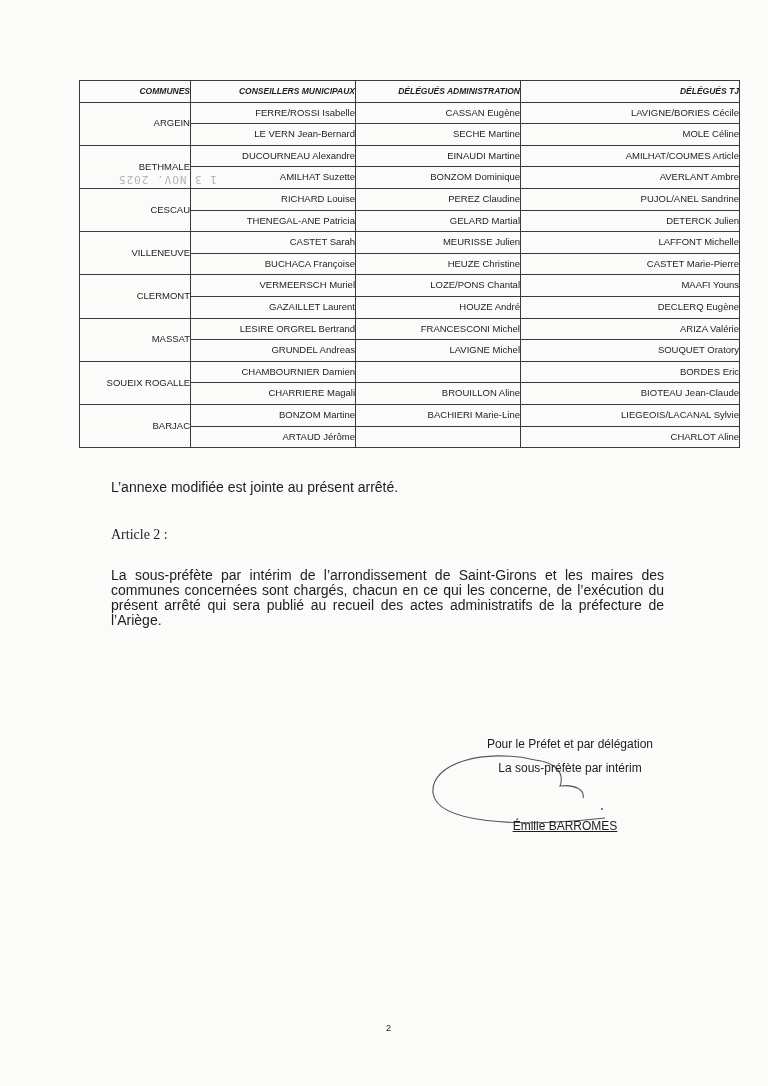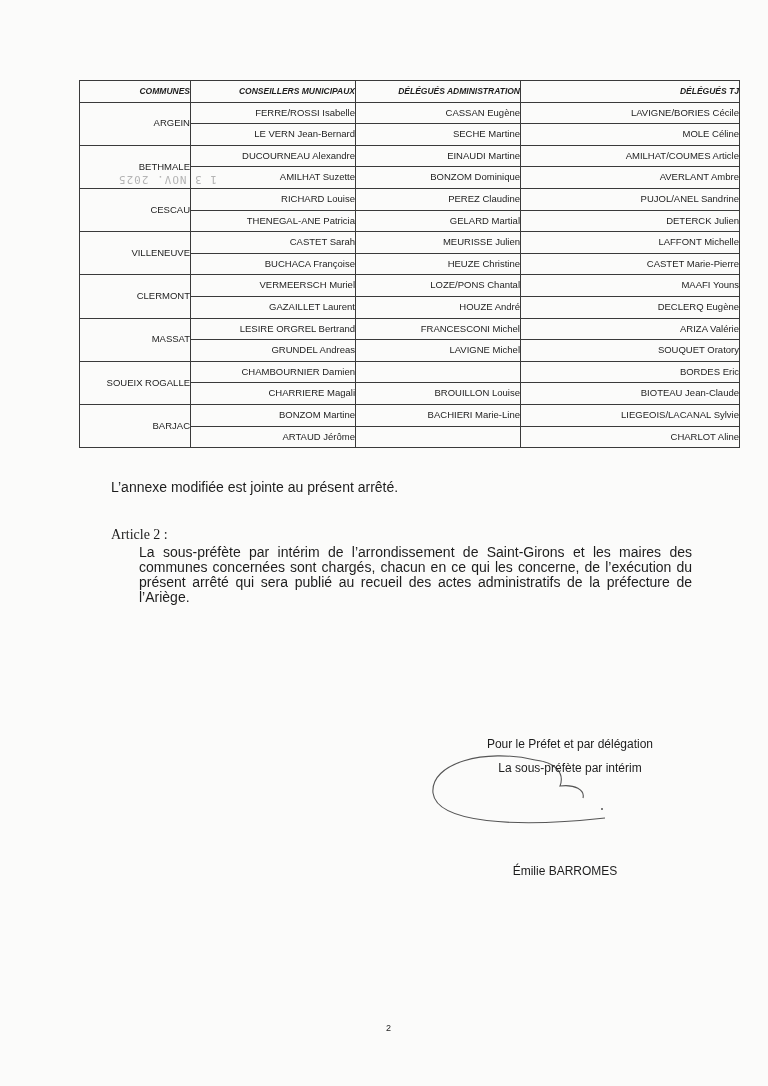--- a/index.html
+++ b/index.html
@@ -105,46 +105,46 @@
         <td>SOUQUET Oratory</td>
       </tr>
       <tr>
         <td rowspan="2" class="commune">SOUEIX ROGALLE</td>
         <td>CHAMBOURNIER Damien</td>
         <td></td>
         <td>BORDES Eric</td>
       </tr>
       <tr>
         <td>CHARRIERE Magali</td>
-        <td>BROUILLON Louise</td>
+        <td>BROUILLON Aline</td>
         <td>BIOTEAU Jean-Claude</td>
       </tr>
       <tr>
         <td rowspan="2" class="commune">BARJAC</td>
         <td>BONZOM Martine</td>
         <td>BACHIERI Marie-Line</td>
         <td>LIEGEOIS/LACANAL Sylvie</td>
       </tr>
       <tr>
         <td>ARTAUD Jérôme</td>
         <td></td>
         <td>CHARLOT Aline</td>
       </tr>
     </tbody>
 </table>
 
 <div class="stamp">1 3 NOV. 2025</div>
 
 <div class="p" style="top:480px;">L’annexe modifiée est jointe au présent arrêté.</div>
 <div class="p" style="top:527px;font-family:Liberation Serif, serif;">Article 2 :</div>
-<div class="p justify" style="top:545px;margin-left:28px;">La sous-préfète par intérim de l’arrondissement de Saint-Girons et les maires des communes concernées sont chargés, chacun en ce qui les concerne, de l’exécution du présent arrêté qui sera publié au recueil des actes administratifs de la préfecture de l’Ariège.</div>
+<div class="p justify" style="top:568px;">La sous-préfète par intérim de l’arrondissement de Saint-Girons et les maires des communes concernées sont chargés, chacun en ce qui les concerne, de l’exécution du présent arrêté qui sera publié au recueil des actes administratifs de la préfecture de l’Ariège.</div>
 
 <svg class="scrawl" width="200" height="90">
   <path d="M110 12 C60 0 5 15 8 45 C12 75 90 80 180 70" fill="none" stroke="#555" stroke-width="1.1"></path>
   <path d="M110 12 C130 14 140 25 135 38 C150 36 160 42 158 50" fill="none" stroke="#555" stroke-width="1.1"></path>
   <circle cx="177" cy="61" r="1" fill="#555"></circle>
 </svg>
 
 <div class="sig" style="left:470px; top:737px; width:200px;">Pour le Préfet et par délégation</div>
 <div class="sig" style="left:470px; top:761px; width:200px;">La sous-préfète par intérim</div>
-<div class="sig" style="left:465px; top:864px; width:200px;">Émilie BARROMES</div>
+<div class="sig" style="left:465px; top:819px; width:200px;text-decoration:underline;">Émilie BARROMES</div>
 
 <div class="pagenum">2</div>
 
 </body></html>

